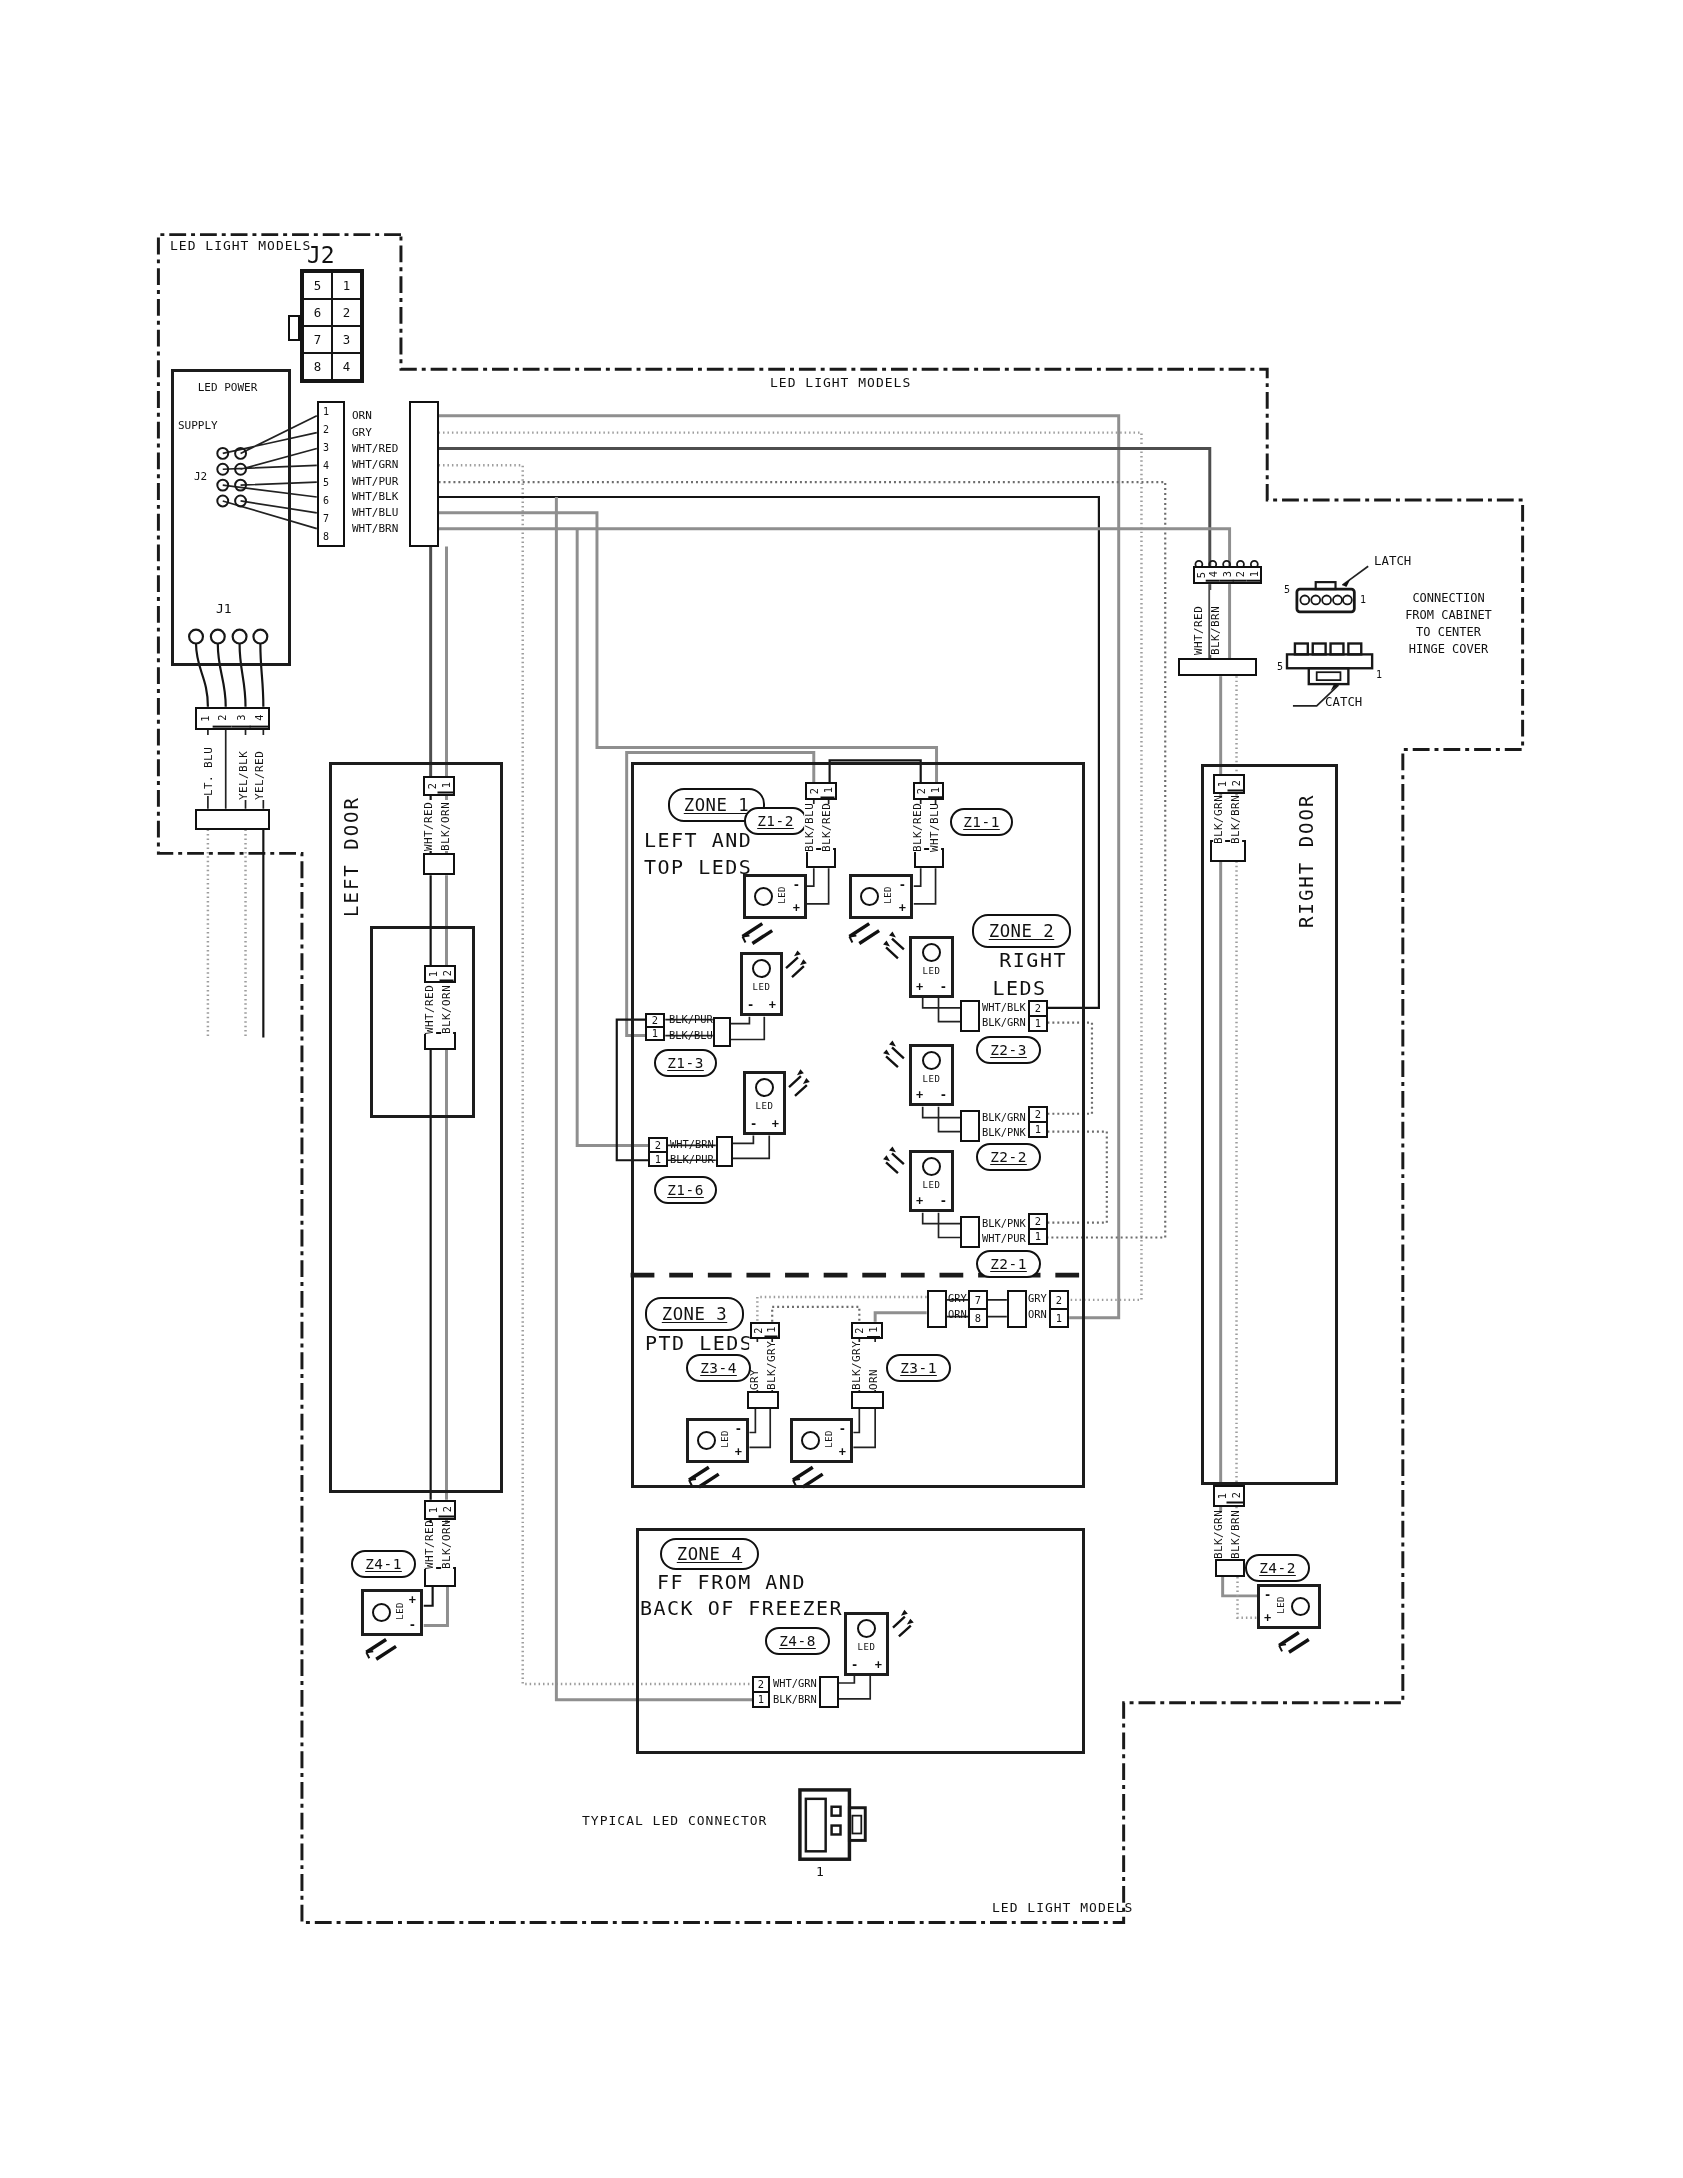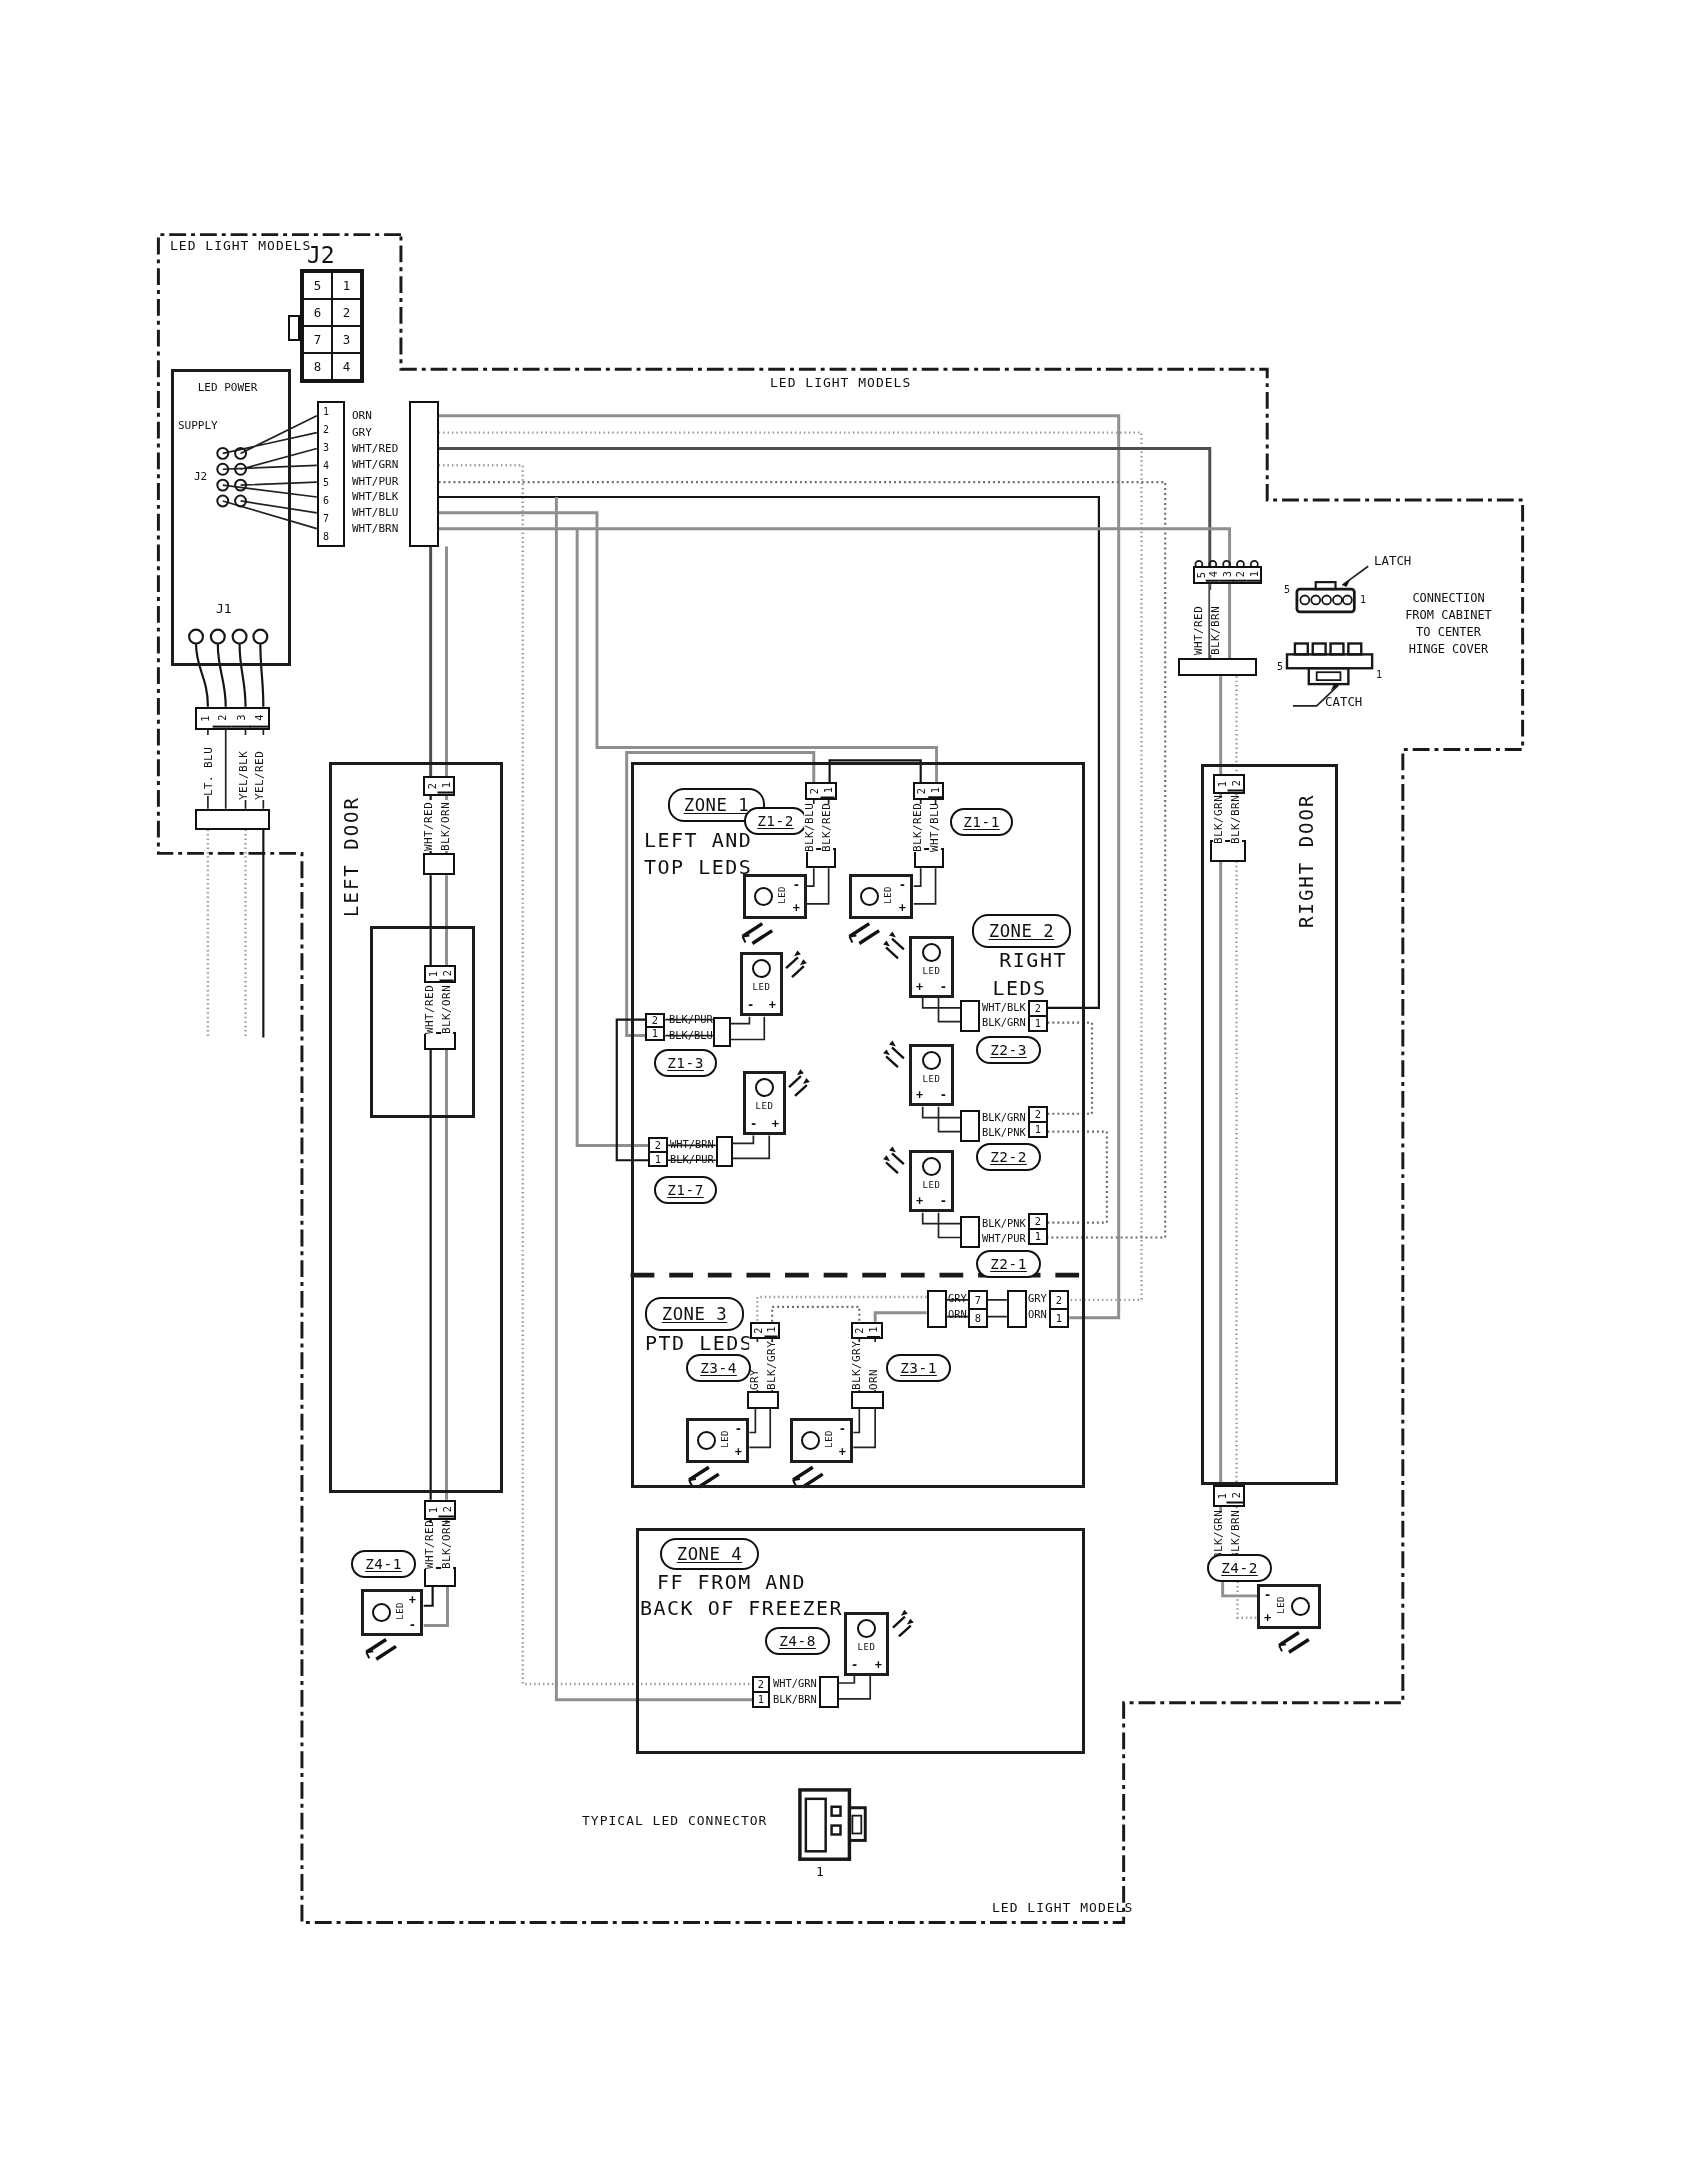--- a/index.html
+++ b/index.html
@@ -326,21 +326,21 @@
 <div class="vlabel" style="left:1213px;top:798px;height:46px">BLK/GRN</div>
 <div class="vlabel" style="left:1230px;top:798px;height:46px">BLK/BRN</div>
 <div class="blk" style="left:1210px;top:840px;width:36px;height:22px"></div>
 <div class="pb h" style="left:1213px;top:1485px;width:32px;height:22px">
   <span>1</span>
   <span>2</span>
 </div>
 <div class="vlabel" style="left:1213px;top:1511px;height:48px">BLK/GRN</div>
 <div class="vlabel" style="left:1230px;top:1511px;height:48px">BLK/BRN</div>
 <div class="blk" style="left:1215px;top:1559px;width:30px;height:18px"></div>
-<div class="oval" style="left:1207px;top:1554px;width:61px;height:24px">
+<div class="oval" style="left:1245px;top:1554px;width:61px;height:24px">
       <span>Z4-2</span>
     </div>
 <div class="led" style="left:1257px;top:1584px;width:64px;height:45px">
   <span class="circ" style="right:8px;top:10px"></span>
   <span class="ltxt rot" style="right:32px;top:9px">LED</span>
   <span class="sign" style="left:4px;top:2px">-</span>
   <span class="sign" style="left:4px;bottom:2px">+</span>
 </div>
 
 <div class="box" style="left:631px;top:762px;width:448px;height:720px"></div>
@@ -409,21 +409,21 @@
   <span class="sign" style="right:4px;bottom:2px">+</span>
 </div>
 <div class="pb v" style="left:648px;top:1137px;width:20px;height:30px">
   <span>2</span>
   <span>1</span>
 </div>
 <div class="hlabel" style="left:670px;top:1139px;font-size:10.4px">WHT/BRN</div>
 <div class="hlabel" style="left:670px;top:1154px;font-size:10.4px">BLK/PUR</div>
 <div class="blk" style="left:716px;top:1136px;width:17px;height:31px"></div>
 <div class="oval" style="left:654px;top:1176px;width:59px;height:24px">
-      <span>Z1-7</span>
+      <span>Z1-6</span>
     </div>
 
 <div class="oval big" style="left:972px;top:914px;width:95px;height:30px">
       <span>ZONE 2</span>
     </div>
 <div class="ztitle" style="left:972px;top:948px;width:95px;text-align:right">RIGHT</div>
 <div class="ztitle" style="left:972px;top:976px;width:95px;text-align:center">LEDS</div>
 
 <div class="led" style="left:909px;top:936px;width:45px;height:62px">
   <span class="circ" style="left:50%;margin-left:-10px;top:4px"></span>

